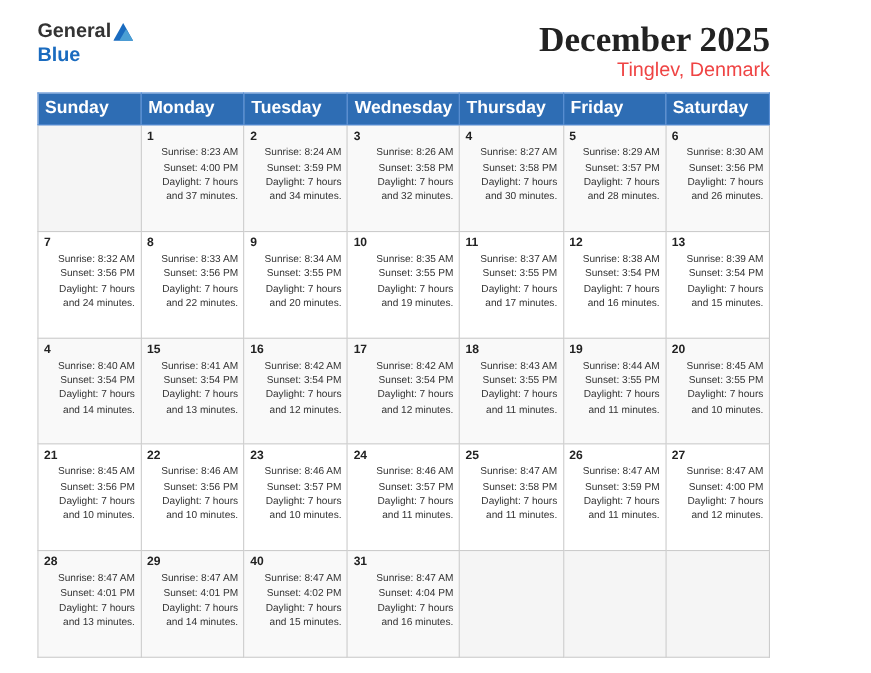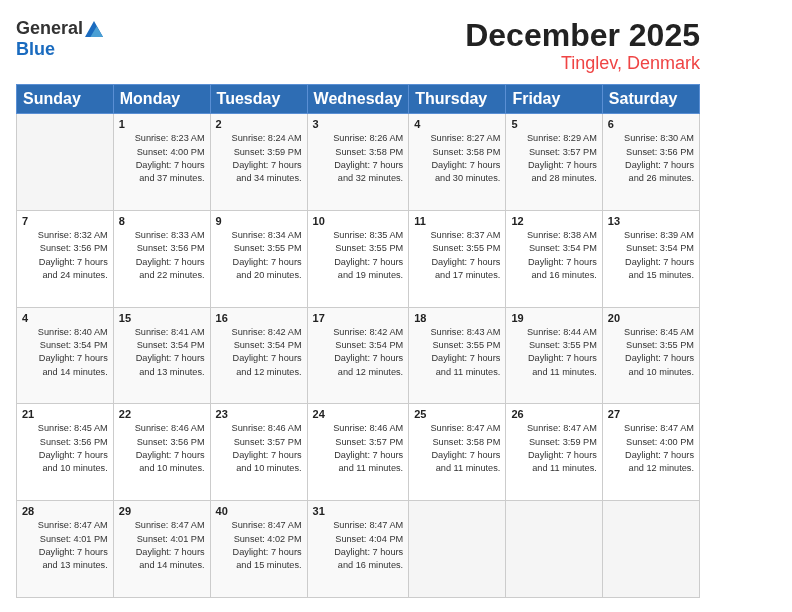--- a/index.html
+++ b/index.html
@@ -6,21 +6,21 @@
     body {
       font-family: Arial, sans-serif;
       background: #fff;
       width: 792px;
       height: 612px;
       overflow: hidden;
     }
     .page {
       width: 720px;
       height: 612px;
-      padding: 18px 20px 14px 16px;
+      padding: 18px 20px 14px 34px;
       display: flex;
       flex-direction: column;
     }
     .header {
       display: flex;
       justify-content: space-between;
       align-items: flex-start;
       margin-bottom: 10px;
     }
     .logo {
@@ -48,20 +48,21 @@
       margin-left: 2px;
     }
     .title-block {
       text-align: right;
     }
     .month-title {
       font-size: 32px;
       font-weight: bold;
       color: #222;
       line-height: 1.1;
+      font-family: Liberation Serif, serif;
     }
     .subtitle {
       font-size: 18px;
       color: #ef4444;
     }
     .calendar {
       width: 100%;
       border-collapse: collapse;
       flex: 1;
     }

